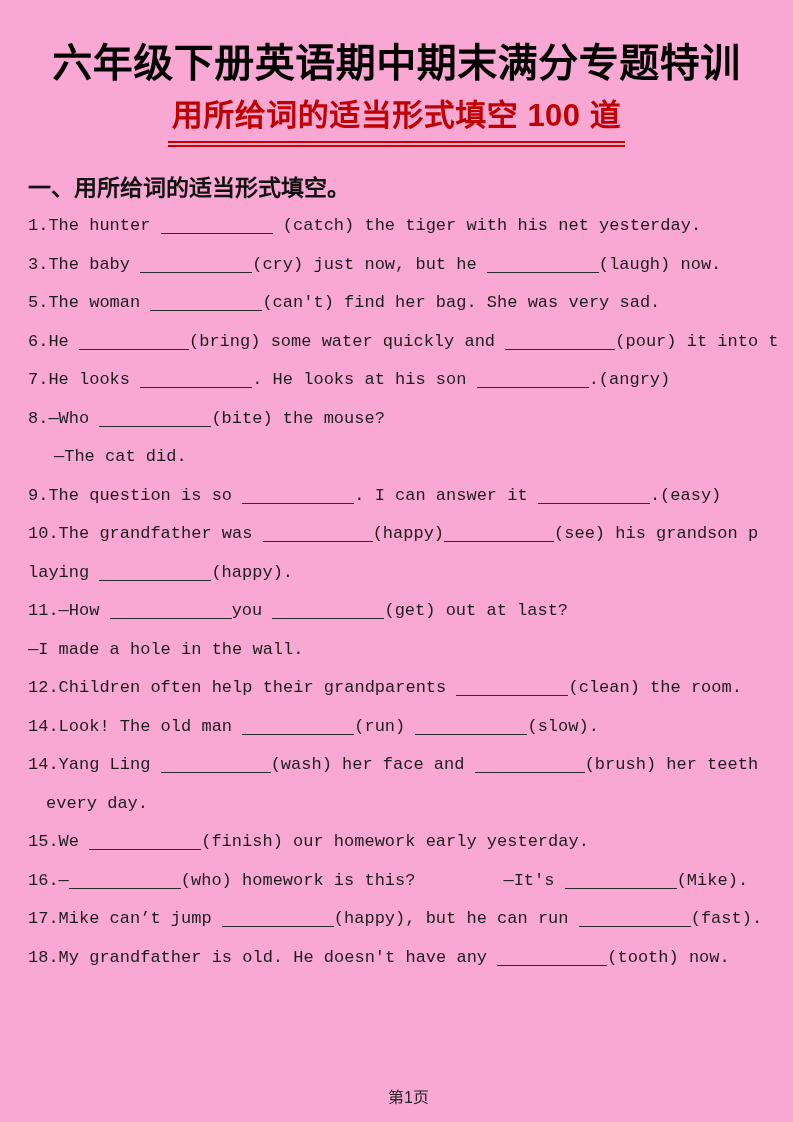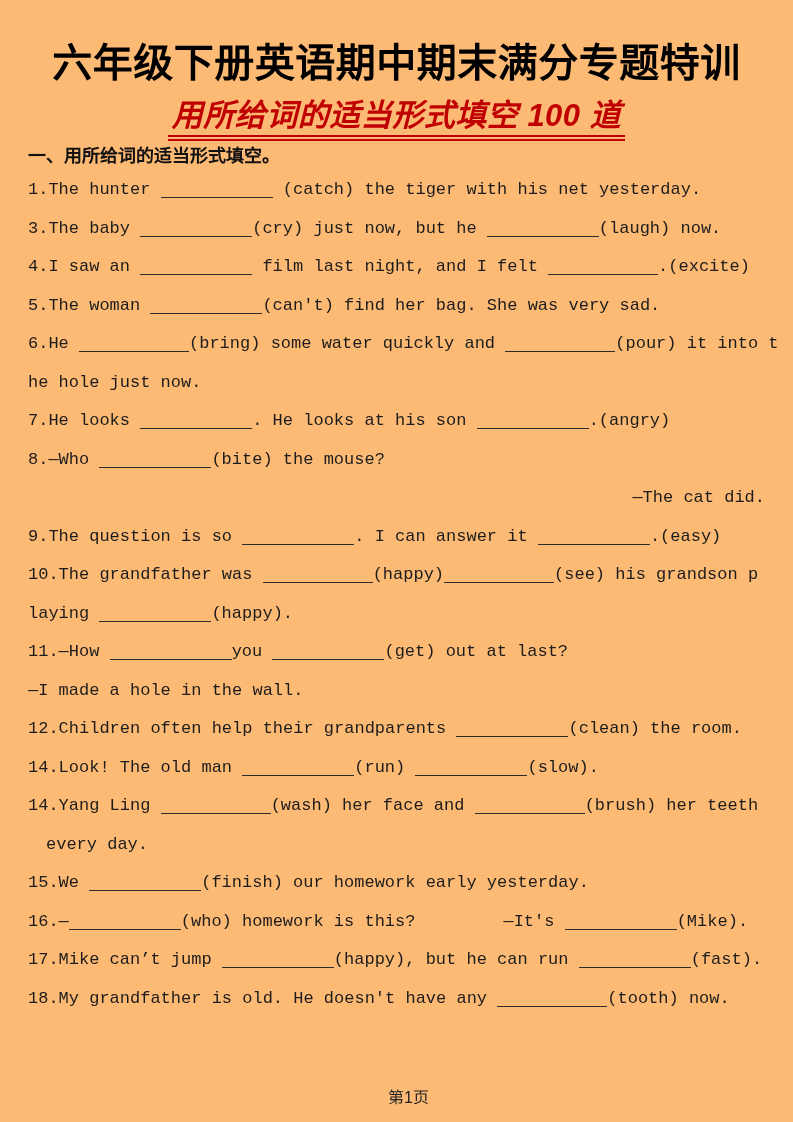--- a/index.html
+++ b/index.html
@@ -5,21 +5,21 @@
   html, body {
     margin: 0;
     padding: 0;
     background: #ffffff;
   }
   .page {
     position: relative;
     width: 793px;
     height: 1122px;
     margin: 0 auto;
-    background: #fdba74;
+    background: #f9a8d4;
     box-sizing: border-box;
     padding: 30px 28px 0 28px;
     overflow: hidden;
     font-family: "Liberation Mono", "DejaVu Sans Mono", monospace;
     color: #1c1c1c;
   }
   .title {
     margin-top: 12px;
     text-align: center;
     font-family: "Liberation Sans", sans-serif;
@@ -32,28 +32,28 @@
   .subtitle-wrap {
     text-align: center;
     margin-top: 15px;
   }
   .subtitle {
     display: inline-block;
     font-family: "Liberation Sans", sans-serif;
     font-weight: 900;
     font-size: 31px;
     line-height: 1.1;
-    padding: 0 4px 2px 4px;
+    padding: 0 4px 8px 4px;
     letter-spacing: 0.5px;
-    font-style: italic;
   }
   .section-heading {
+    margin-top: 22px;
     font-family: "Liberation Sans", sans-serif;
     font-weight: 700;
-    font-size: 18px;
+    font-size: 23px;
     color: #111111;
   }
   .lines {
     margin-top: 4px;
   }
   .line {
     height: 38.5px;
     line-height: 38.5px;
     white-space: pre;
     font-size: 17px;
@@ -90,27 +90,25 @@
 
   <div class="subtitle-wrap">
     <span class="subtitle" style="color: rgb(192, 0, 0); border-bottom: 6px double rgb(192, 0, 0);">用所给词的适当形式填空 100 道</span>
   </div>
 
   <div class="section-heading">一、用所给词的适当形式填空。</div>
 
   <div class="lines">
       <div class="line"><span class="txt">1.The hunter </span><span class="blank" style="width: 112px; border-bottom-color: rgb(43, 43, 43);"></span><span class="txt"> (catch) the tiger with his net yesterday.</span></div>
       <div class="line"><span class="txt">3.The baby </span><span class="blank" style="width: 112px; border-bottom-color: rgb(43, 43, 43);"></span><span class="txt">(cry) just now, but he </span><span class="blank" style="width: 112px; border-bottom-color: rgb(43, 43, 43);"></span><span class="txt">(laugh) now.</span></div>
-      <div class="line"><span class="txt">4.I saw an </span><span class="blank" style="width: 112px; border-bottom-color: rgb(43, 43, 43);"></span><span class="txt"> film last night, and I felt </span><span class="blank" style="width: 110px; border-bottom-color: rgb(43, 43, 43);"></span><span class="txt">.(excite)</span></div>
       <div class="line"><span class="txt">5.The woman </span><span class="blank" style="width: 112px; border-bottom-color: rgb(43, 43, 43);"></span><span class="txt">(can't) find her bag. She was very sad.</span></div>
       <div class="line"><span class="txt">6.He </span><span class="blank" style="width: 110px; border-bottom-color: rgb(43, 43, 43);"></span><span class="txt">(bring) some water quickly and </span><span class="blank" style="width: 110px; border-bottom-color: rgb(43, 43, 43);"></span><span class="txt">(pour) it into t</span></div>
-      <div class="line"><span class="txt">he hole just now.</span></div>
       <div class="line"><span class="txt">7.He looks </span><span class="blank" style="width: 112px; border-bottom-color: rgb(43, 43, 43);"></span><span class="txt">. He looks at his son </span><span class="blank" style="width: 112px; border-bottom-color: rgb(43, 43, 43);"></span><span class="txt">.(angry)</span></div>
       <div class="line"><span class="txt">8.—Who </span><span class="blank" style="width: 112px; border-bottom-color: rgb(43, 43, 43);"></span><span class="txt">(bite) the mouse?</span></div>
-      <div class="line" style="padding-left: 26px; text-align: right;"><span class="txt">—The cat did.</span></div>
+      <div class="line" style="padding-left: 26px;"><span class="txt">—The cat did.</span></div>
       <div class="line"><span class="txt">9.The question is so </span><span class="blank" style="width: 112px; border-bottom-color: rgb(43, 43, 43);"></span><span class="txt">. I can answer it </span><span class="blank" style="width: 112px; border-bottom-color: rgb(43, 43, 43);"></span><span class="txt">.(easy)</span></div>
       <div class="line"><span class="txt">10.The grandfather was </span><span class="blank" style="width: 110px; border-bottom-color: rgb(43, 43, 43);"></span><span class="txt">(happy)</span><span class="blank" style="width: 110px; border-bottom-color: rgb(43, 43, 43);"></span><span class="txt">(see) his grandson p</span></div>
       <div class="line"><span class="txt">laying </span><span class="blank" style="width: 112px; border-bottom-color: rgb(43, 43, 43);"></span><span class="txt">(happy).</span></div>
       <div class="line"><span class="txt">11.—How </span><span class="blank" style="width: 122px; border-bottom-color: rgb(43, 43, 43);"></span><span class="txt">you </span><span class="blank" style="width: 112px; border-bottom-color: rgb(43, 43, 43);"></span><span class="txt">(get) out at last?</span></div>
       <div class="line"><span class="txt">—I made a hole in the wall.</span></div>
       <div class="line"><span class="txt">12.Children often help their grandparents </span><span class="blank" style="width: 112px; border-bottom-color: rgb(43, 43, 43);"></span><span class="txt">(clean) the room.</span></div>
       <div class="line"><span class="txt">14.Look! The old man </span><span class="blank" style="width: 112px; border-bottom-color: rgb(43, 43, 43);"></span><span class="txt">(run) </span><span class="blank" style="width: 112px; border-bottom-color: rgb(43, 43, 43);"></span><span class="txt">(slow).</span></div>
       <div class="line"><span class="txt">14.Yang Ling </span><span class="blank" style="width: 110px; border-bottom-color: rgb(43, 43, 43);"></span><span class="txt">(wash) her face and </span><span class="blank" style="width: 110px; border-bottom-color: rgb(43, 43, 43);"></span><span class="txt">(brush) her teeth</span></div>
       <div class="line" style="padding-left: 18px;"><span class="txt">every day.</span></div>
       <div class="line"><span class="txt">15.We </span><span class="blank" style="width: 112px; border-bottom-color: rgb(43, 43, 43);"></span><span class="txt">(finish) our homework early yesterday.</span></div>

